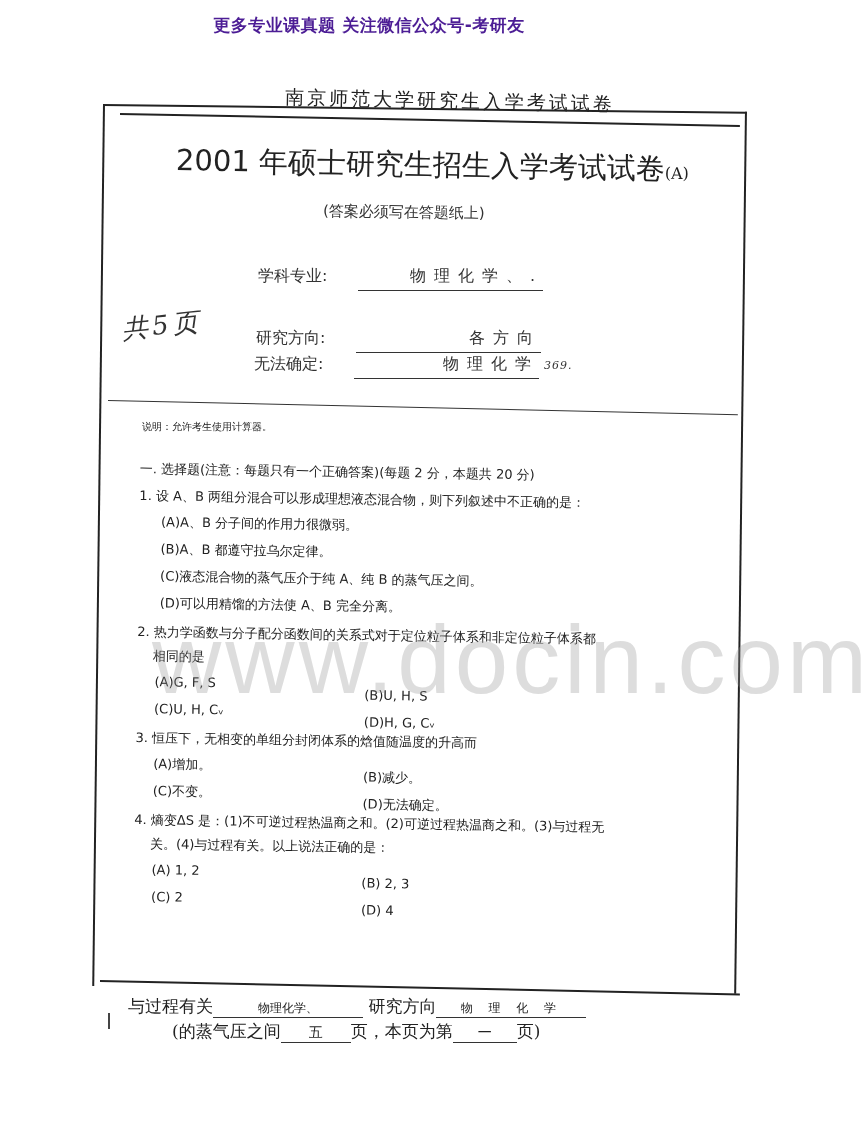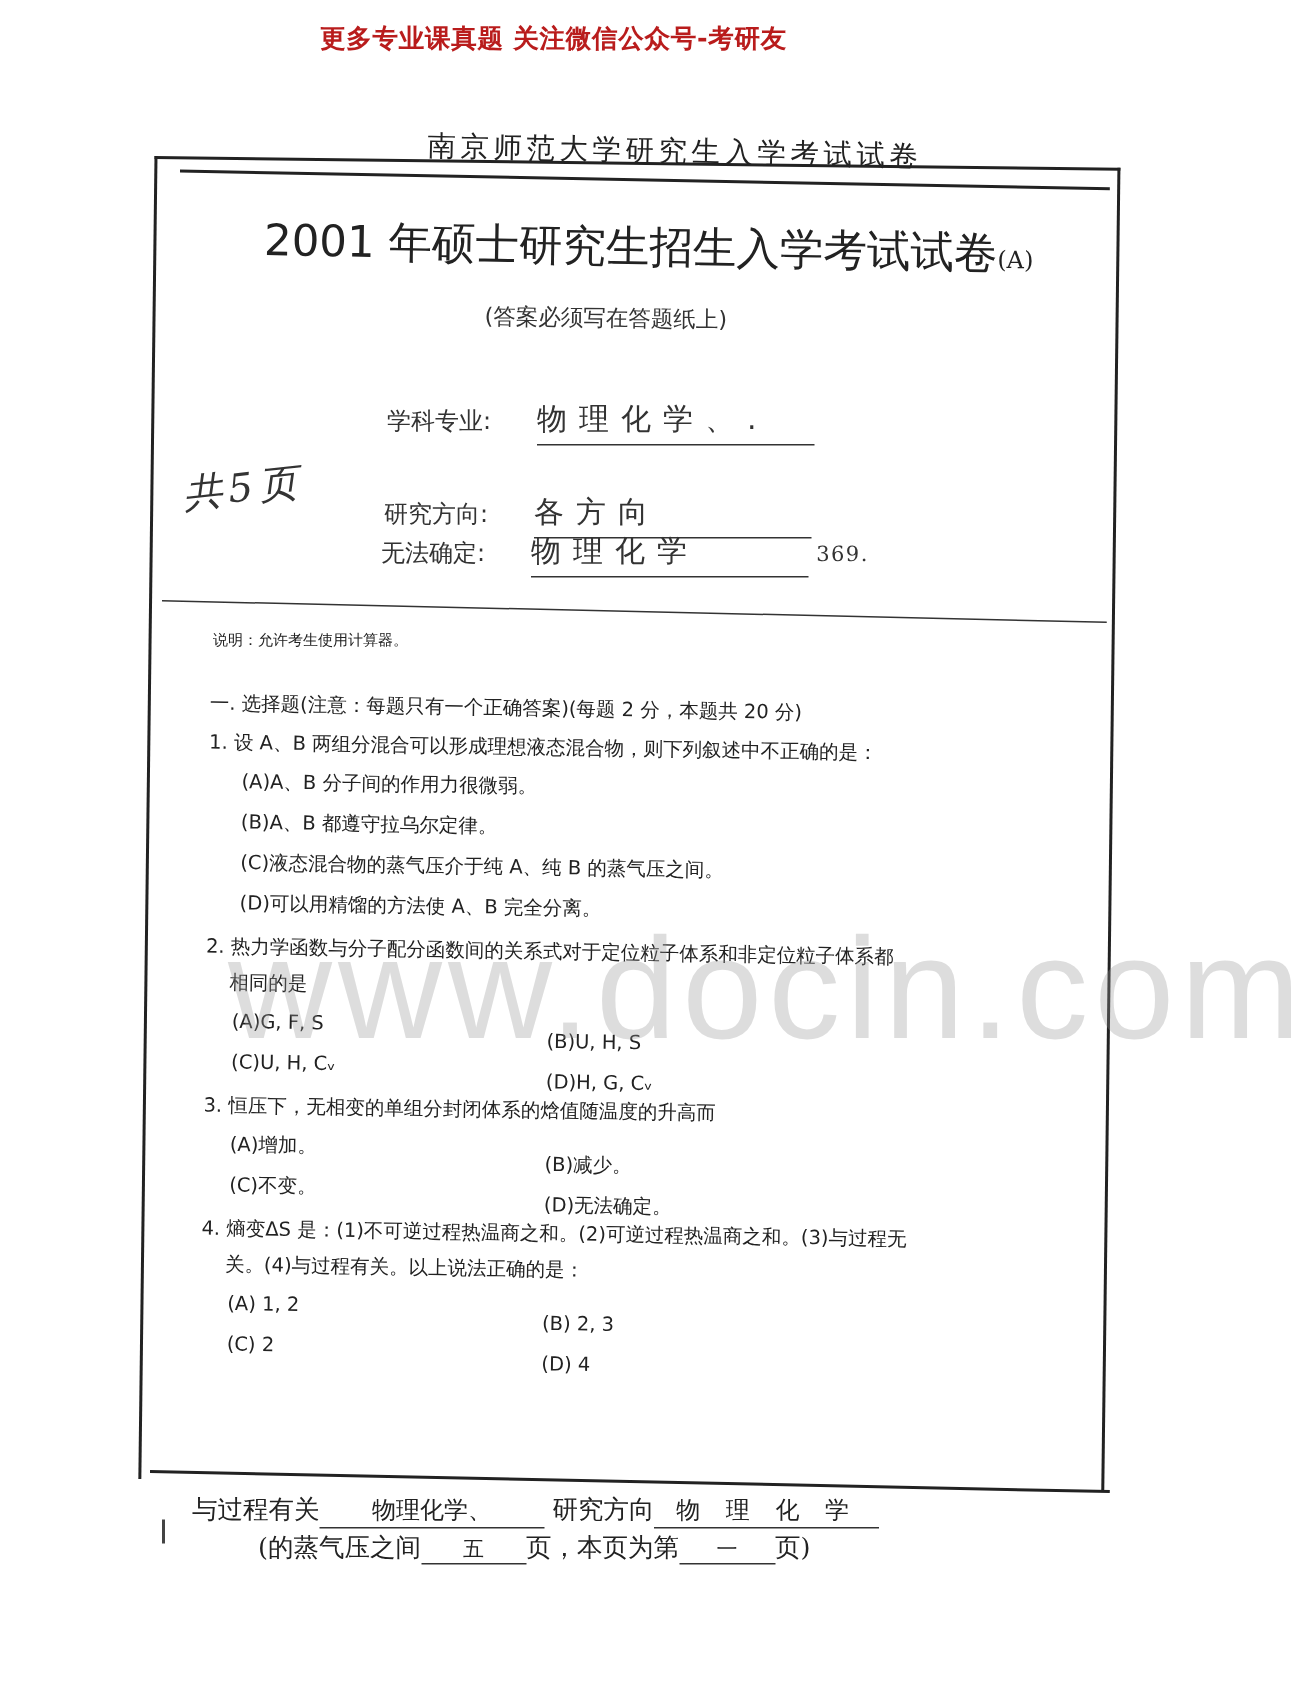--- a/index.html
+++ b/index.html
@@ -2,21 +2,21 @@
 <html><head>
 <meta charset="utf-8">
 <style>
   html, body { margin:0; padding:0; }
   body {
     width:867px; height:1122px; background:#ffffff; position:relative; overflow:hidden;
     font-family:"DejaVu Sans", sans-serif; color:#1a1a1a;
   }
   .banner {
     position:absolute; top:14px; left:0; width:738px; text-align:center;
-    color:#b91c1c; font-weight:bold; font-size:17px; letter-spacing:0.5px;
+    color:#4c1d95; font-weight:bold; font-size:17px; letter-spacing:0.5px;
   }
   .university {
     position:absolute; top:88px; left:285px; font-size:19px; letter-spacing:3px;
     font-family:"DejaVu Serif", serif; color:#222; transform:rotate(1.2deg);
   }
   .topline {
     position:absolute; top:113px; left:120px; width:620px; height:0;
     border-top:2px solid #222; transform:rotate(1.1deg); transform-origin:left;
   }
   .frame {
@@ -29,28 +29,28 @@
     transform:rotate(1deg); transform-origin:left; white-space:nowrap;
   }
   .page-title .suffix { font-size:16px; font-family:"DejaVu Serif", serif; }
   .subtitle {
     position:absolute; top:203px; left:323px; font-size:15px; color:#333;
     transform:rotate(0.8deg);
   }
   .field-row { position:absolute; font-size:16px; color:#333; white-space:nowrap; }
   .field-row .lbl { display:inline-block; width:100px; }
   .field-row .val {
-    display:inline-block; width:185px; border-bottom:1.5px solid #333; text-align:left;
-    font-size:20px; letter-spacing:8px; padding-bottom:3px;
+    display:inline-block; width:185px; border-bottom:1.5px solid #333; text-align:right;
+    font-size:16px; letter-spacing:8px; padding-bottom:3px;
   }
   .handwriting {
     position:absolute; top:308px; left:122px; font-size:26px; font-family:"DejaVu Serif", serif;
     font-style:italic; color:#333; transform:rotate(-6deg); letter-spacing:4px;
   }
-  .hw-code { font-family:"DejaVu Serif", serif; font-size:14px; letter-spacing:1px; }
+  .hw-code { font-family:"DejaVu Serif", serif; font-style:italic; font-size:11px; letter-spacing:1px; }
   .sepline {
     position:absolute; top:400px; left:108px; width:630px; border-top:1.5px solid #333;
     transform:rotate(1.3deg); transform-origin:left;
   }
   .note { position:absolute; top:420px; left:142px; font-size:10px; color:#222; }
   .content {
     position:absolute; top:460px; left:140px; width:560px; font-size:13px; color:#222;
     transform:rotate(0.9deg); transform-origin:left top;
   }
   .section-header { margin-bottom:6px; }
@@ -62,21 +62,21 @@
   .opt-grid .opt:nth-child(2n) { position:relative; top:10px; }
   .watermark {
     position:absolute; top:605px; left:152px; font-size:96px; color:rgba(150,150,150,0.32);
     font-family:"Liberation Sans", sans-serif; letter-spacing:4px; pointer-events:none;
   }
   .bottomline {
     position:absolute; top:980px; left:100px; width:640px; border-top:2px solid #222;
     transform:rotate(1.2deg); transform-origin:left;
   }
   .footer { position:absolute; left:128px; font-size:17px; color:#222; white-space:nowrap; font-family:"DejaVu Serif", serif; }
-  .footer .blank { display:inline-block; border-bottom:1.5px solid #333; text-align:center; font-size:16px; font-family:"DejaVu Sans", sans-serif; }
+  .footer .blank { display:inline-block; border-bottom:1.5px solid #333; text-align:center; font-size:12px; font-family:"DejaVu Sans", sans-serif; }
   .footer .blank2 { display:inline-block; border-bottom:1.5px solid #333; text-align:center; font-size:14px; }
   .left-tick { position:absolute; top:1013px; left:108px; width:2px; height:16px; background:#444; }
 </style>
 </head>
 <body>
 
 <div class="banner">更多专业课真题 关注微信公众号-考研友</div>
 
 <div class="university">南京师范大学研究生入学考试试卷</div>
 <div class="topline"></div>

